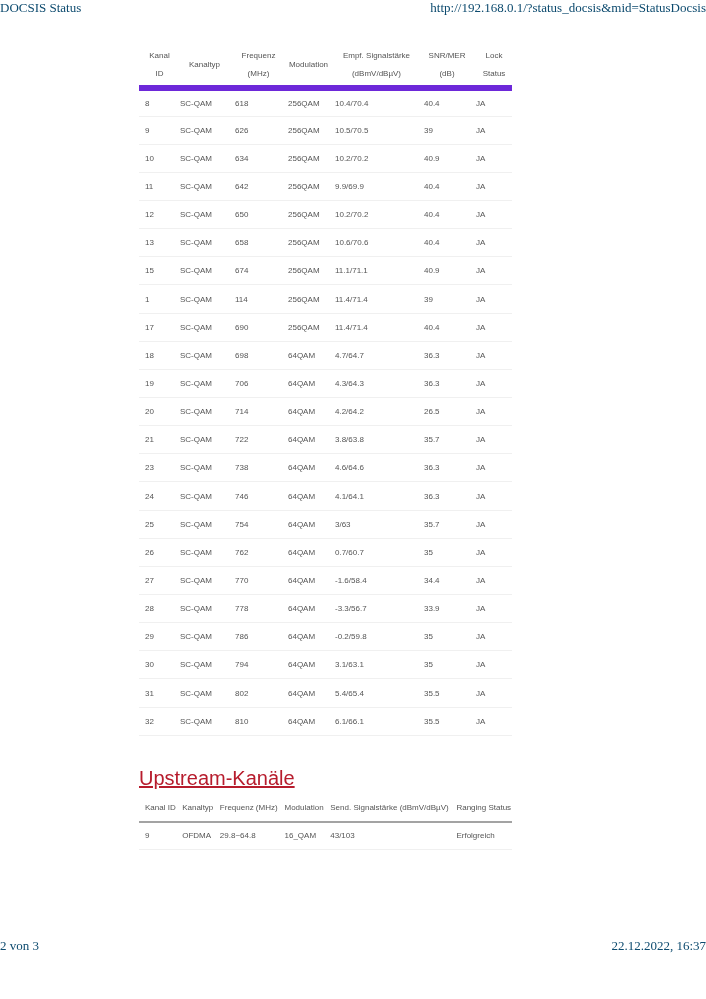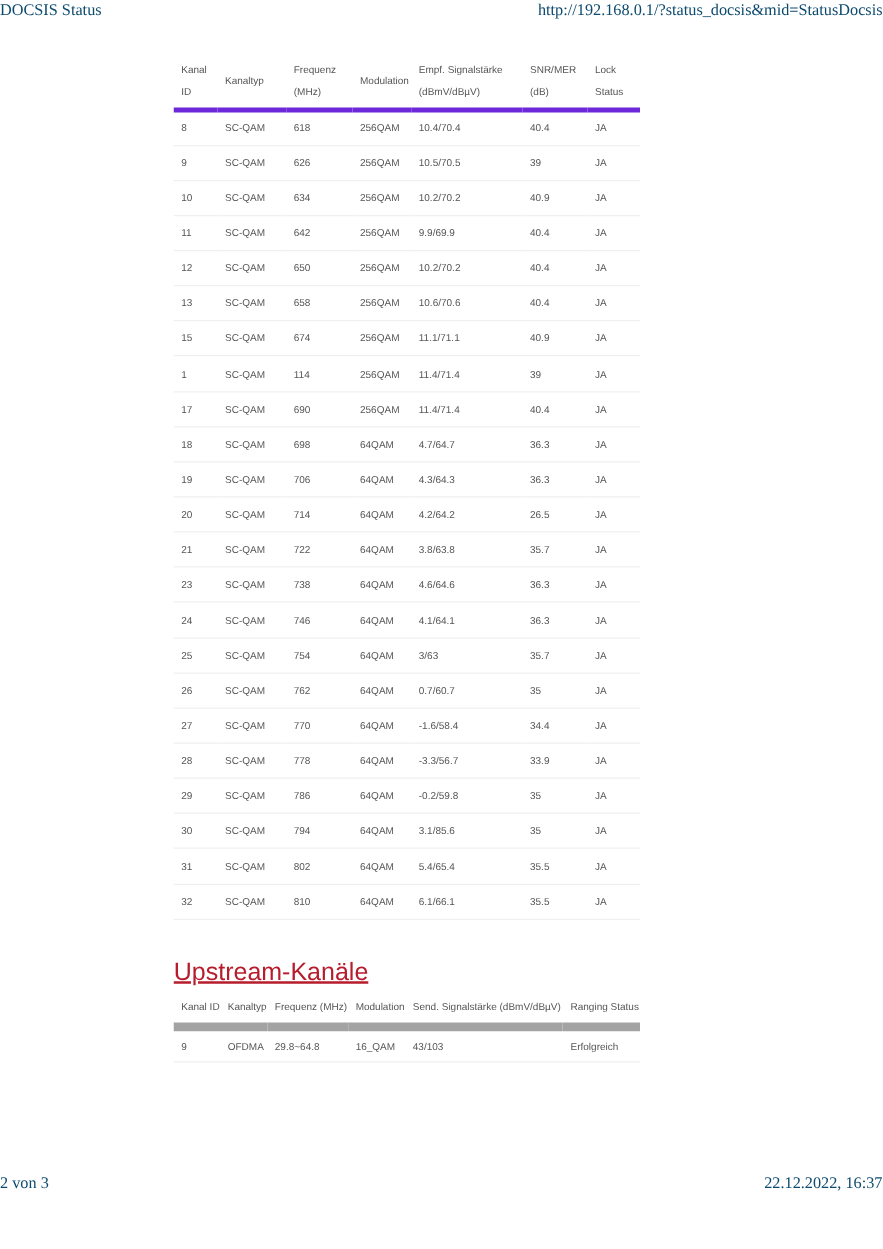--- a/index.html
+++ b/index.html
@@ -11,38 +11,38 @@
     font-family: "Liberation Serif", serif; font-size: 13px; color: #0c4a6e;
     display: flex; justify-content: space-between; white-space: nowrap;
   }
   .print-header { top: 0; height: 16px; line-height: 16px; }
   .print-footer { top: 938px; height: 16px; line-height: 16px; }
 
   .content { position: absolute; left: 139px; top: 44px; width: 373px; }
 
   table { border-collapse: collapse; width: 100%; font-size: 8px; color: #555; }
   .ds-table th, .ds-table td { text-align: left; font-weight: normal; vertical-align: middle; padding-left: 6px; }
-  .ds-table thead th { height: 44px; line-height: 18px; border-bottom: 4px solid #6d28d9; }
+  .ds-table thead th { height: 44px; line-height: 18px; border-bottom: 6px solid #6d28d9; text-align: center; }
   .ds-table tbody td { height: 28.15px; border-bottom: 1px solid #f0f0f0; }
 
   .col-id { width: 35px; }
   .col-typ { width: 55px; }
   .col-freq { width: 53px; }
   .col-mod { width: 47px; }
   .col-sig { width: 89px; }
   .col-snr { width: 52px; }
   .col-lock { width: 42px; }
 
   .us-title {
     margin-top: 30px; font-size: 20px; color: #b71c2d; font-weight: normal;
     height: 24px; line-height: 24px; text-decoration: underline;
   }
   .us-table { margin-top: 4px; }
   .us-table th, .us-table td { text-align: left; font-weight: normal; padding-left: 6px; white-space: nowrap; }
-  .us-table thead th { height: 28px; border-bottom: 7px solid #a3a3a3; }
+  .us-table thead th { height: 28px; border-bottom: 2px solid #a3a3a3; }
   .us-table tbody td { height: 28px; border-bottom: 1px solid #f0f0f0; }
 </style>
 </head>
 <body>
 
 <div class="print-header">
   <span>DOCSIS Status</span>
   <span>http://192.168.0.1/?status_docsis&amp;mid=StatusDocsis</span>
 </div>
 
@@ -238,21 +238,21 @@
           <td>64QAM</td>
           <td>-0.2/59.8</td>
           <td>35</td>
           <td>JA</td>
         </tr>
         <tr>
           <td>30</td>
           <td>SC-QAM</td>
           <td>794</td>
           <td>64QAM</td>
-          <td>3.1/85.6</td>
+          <td>3.1/63.1</td>
           <td>35</td>
           <td>JA</td>
         </tr>
         <tr>
           <td>31</td>
           <td>SC-QAM</td>
           <td>802</td>
           <td>64QAM</td>
           <td>5.4/65.4</td>
           <td>35.5</td>

